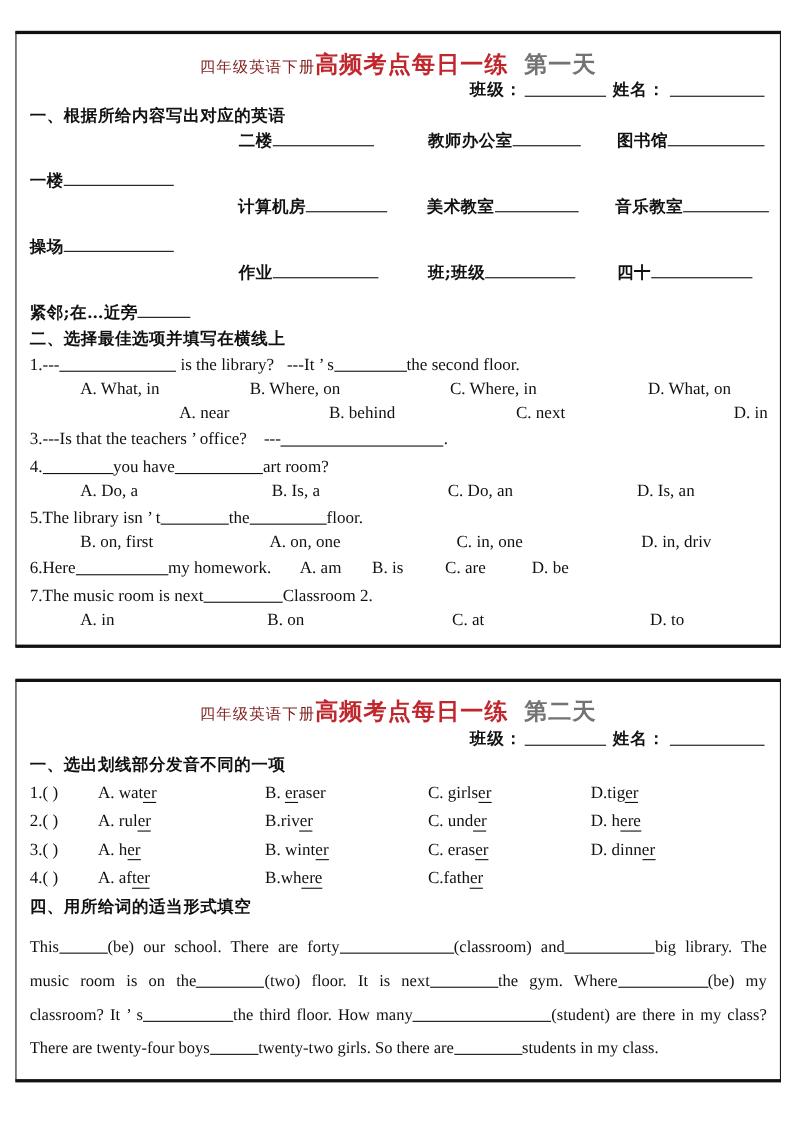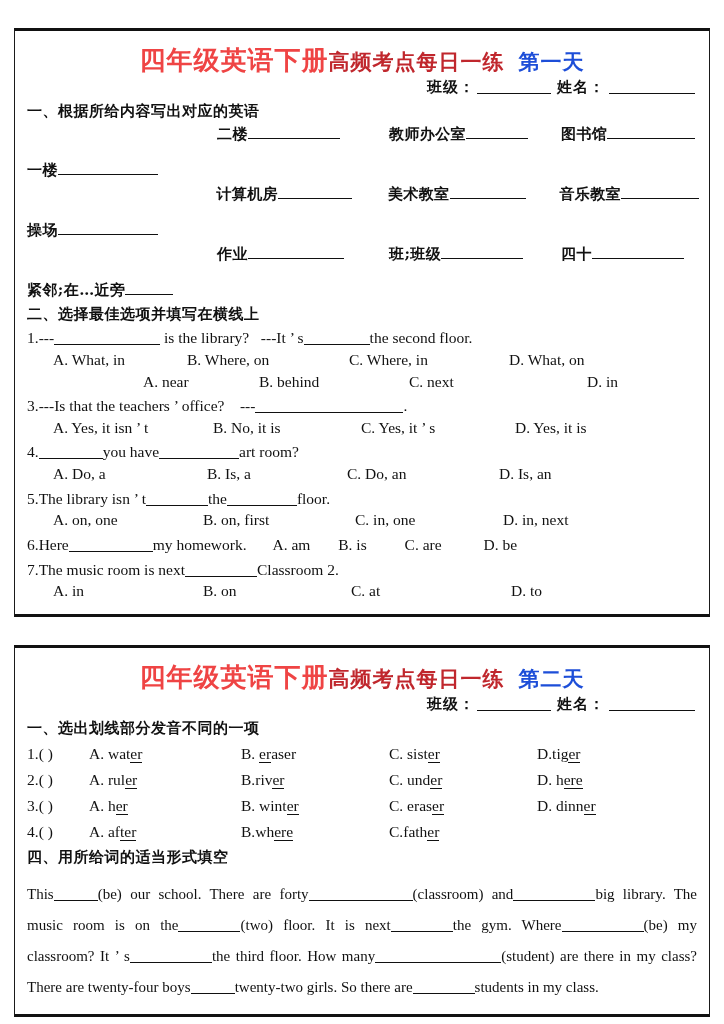--- a/index.html
+++ b/index.html
@@ -35,37 +35,37 @@
 
   
   .title-row {
     text-align: center;
     white-space: nowrap;
     line-height: 1.2;
     margin: 6px 0 2px 0;
   }
   .title-cn {
     font-family: "DejaVu Serif", "Liberation Serif", serif;
-    font-size: 26px;
-    font-weight: 700;
+    font-size: 14px;
+    font-weight: 400;
     letter-spacing: 1px;
-    color: #ef4444;
+    color: #7f1d1d;
   }
   .title-red {
     font-family: "DejaVu Serif", "Liberation Serif", serif;
     font-size: 21px;
     font-weight: 700;
     letter-spacing: 1px;
   }
   .title-day {
     font-family: "DejaVu Serif", "Liberation Serif", serif;
     font-size: 21px;
     font-weight: 700;
     letter-spacing: 1px;
-    color: #1d4ed8;
+    color: #737373;
     margin-left: 14px;
   }
 
   
   .idline {
     text-align: right;
     font-size: 15px;
     font-family: "DejaVu Serif", "Liberation Serif", serif;
     font-weight: 600;
     margin: 2px 4px 4px 0;
@@ -129,20 +129,21 @@
     display: inline-block;
     border-bottom: 1.3px solid #111;
     height: 13px;
     vertical-align: -2px;
   }
   .opts {
     display: flex;
     font-size: 15.5px;
     margin: 1px 0 2px 0;
     line-height: 1.3;
+    gap: 20px;
   }
   .opts > span { white-space: nowrap; }
   .inline-opts {
     font-size: 15.5px;
   }
 
   
   .pron-row {
     display: flex;
     font-size: 15.5px;
@@ -265,48 +266,41 @@
       <span style="width:116px">A. near</span>
       <span style="width:150px">B. behind</span>
       <span style="width:178px">C. next</span>
       <span>D. in</span>
     </div>
 
     <div class="q-stem">
       <span>3.---</span><span>Is that the teachers ’   office?</span>
       &nbsp;&nbsp;&nbsp;<span>---</span><span class="blank" style="width:148px"></span><span>.</span>
     </div>
-    <div class="opts">
-      <span style="width:28px"></span>
-      <span style="width:160px">A. Yes, it isn ’ t</span>
-      <span style="width:148px">B. No, it is</span>
-      <span style="width:154px">C. Yes, it ’ s</span>
-      <span>D. Yes, it is</span>
-    </div>
 
     <div class="q-stem">
       <span>4.</span><span class="blank" style="width:64px"></span><span>you have</span><span class="blank" style="width:80px"></span><span>art room?</span>
     </div>
     <div class="opts">
       <span style="width:28px"></span>
       <span style="width:154px">A. Do, a</span>
       <span style="width:140px">B. Is, a</span>
       <span style="width:152px">C. Do, an</span>
       <span>D. Is, an</span>
     </div>
 
     <div class="q-stem">
       <span>5.</span><span>The library isn ’ t</span><span class="blank" style="width:62px"></span><span>the</span><span class="blank" style="width:70px"></span><span>floor.</span>
     </div>
     <div class="opts">
       <span style="width:28px"></span>
+      <span style="width:152px">B. on, first</span>
       <span style="width:150px">A. on, one</span>
-      <span style="width:152px">B. on, first</span>
       <span style="width:148px">C. in, one</span>
-      <span>D. in, next</span>
+      <span>D. in, driv</span>
     </div>
 
     <div class="q-stem">
       <span>6.</span><span>Here</span><span class="blank" style="width:84px"></span><span>my homework.</span>
       <span class="inline-opts" style="margin-left:22px">A. am</span>
       <span class="inline-opts" style="margin-left:24px">B. is</span>
       <span class="inline-opts" style="margin-left:34px">C. are</span>
       <span class="inline-opts" style="margin-left:38px">D. be</span>
     </div>
 
@@ -332,21 +326,21 @@
     <div class="idline">
       <span class="lbl">班级：</span><span class="rule r-class"></span><span class="lbl">姓名：</span><span class="rule r-name"></span>
     </div>
 
     <div class="sec-head">一、选出划线部分发音不同的一项</div>
 
     <div class="pron-row">
       <span class="pnum">1.(      )</span>
       <span class="pitem p1"><span>A. wat</span><span class="u">er</span><span></span></span>
       <span class="pitem p2"><span>B. </span><span class="u">er</span><span>aser</span></span>
-      <span class="pitem p3"><span>C. sist</span><span class="u">er</span><span></span></span>
+      <span class="pitem p3"><span>C. girls</span><span class="u">er</span><span></span></span>
       <span class="pitem p4"><span>D.tig</span><span class="u">er</span><span></span></span>
     </div>
 
     <div class="pron-row">
       <span class="pnum">2.(      )</span>
       <span class="pitem p1"><span>A. rul</span><span class="u">er</span><span></span></span>
       <span class="pitem p2"><span>B.riv</span><span class="u">er</span><span></span></span>
       <span class="pitem p3"><span>C. und</span><span class="u">er</span><span></span></span>
       <span class="pitem p4"><span>D. h</span><span class="u">ere</span><span></span></span>
     </div>

